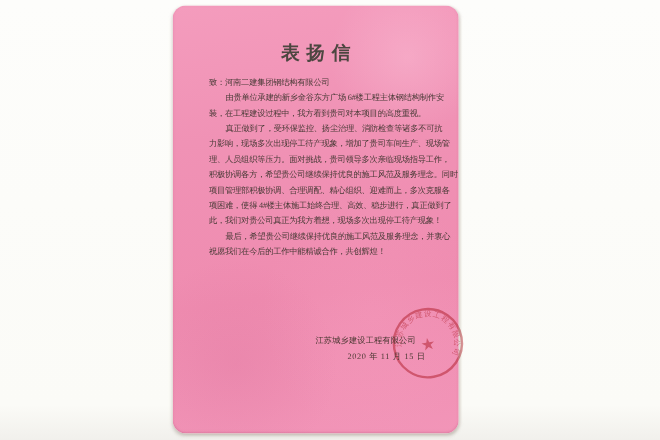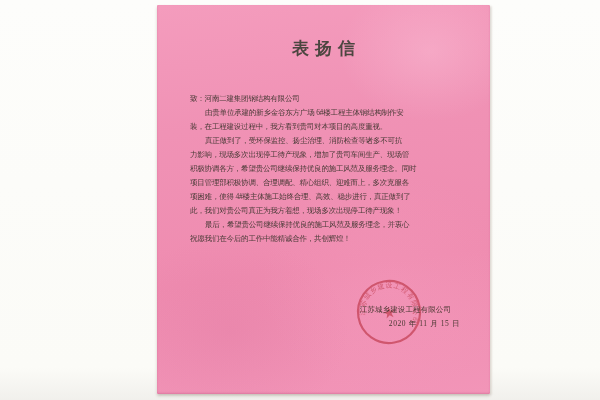--- a/index.html
+++ b/index.html
@@ -11,43 +11,43 @@
   }
   .stage {
     position: relative;
     width: 600px; height: 400px;
     background: linear-gradient(#fdfdfb 0%, #fbfbf7 92%, #f1f0ec 100%);
     overflow: hidden;
   }
   .paper {
     position: absolute;
     left: 157px; top: 5px;
-    width: 333px; height: 389px;
+    width: 260px; height: 389px;
     background:
       radial-gradient(55% 38% at 22% 84%, rgba(205,95,140,0.16), transparent 65%),
       radial-gradient(45% 30% at 82% 12%, rgba(255,210,228,0.30), transparent 60%),
       radial-gradient(60% 45% at 70% 72%, rgba(250,170,200,0.18), transparent 65%),
       linear-gradient(173deg, #f49cbd 0%, #f092b5 30%, #ef8cb0 66%, #f295b8 100%);
     box-shadow:
       0 2px 3px rgba(160,150,140,0.45),
       2px 1px 2px rgba(205,198,190,0.35),
       inset 0 -1px 2px rgba(185,75,120,0.35);
-    border-radius: 1px;
+    border-radius: 12px;
   }
   .title {
     margin: 32px 0 0 0;
     text-align: center;
     font-size: 17px;
     font-weight: bold;
     letter-spacing: 6px;
     text-indent: 6px;
     color: #4c4640;
   }
   .body {
-    margin-top: 32px;
+    margin-top: 8px;
     padding: 0 24px 0 33px;
     color: #483a36;
   }
   .line {
     margin: 0;
     font-size: 7.5px;
     letter-spacing: -0.2px;
     line-height: 14px;
     white-space: nowrap;
   }
@@ -78,20 +78,21 @@
   <div class="paper">
 
     <h1 class="title">表扬信</h1>
 
     <div class="body">
       <p class="line">致：河南二建集团钢结构有限公司</p>
       <p class="line indent">由贵单位承建的新乡金谷东方广场 6#楼工程主体钢结构制作安</p>
       <p class="line">装，在工程建设过程中，我方看到贵司对本项目的高度重视。</p>
       <p class="line indent">真正做到了，受环保监控、扬尘治理、消防检查等诸多不可抗</p>
       <p class="line">力影响，现场多次出现停工待产现象，增加了贵司车间生产、现场管</p>
+      <p class="line">理、人员组织等压力。面对挑战，贵司领导多次亲临现场指导工作，</p>
       <p class="line">积极协调各方，希望贵公司继续保持优良的施工风范及服务理念。同时</p>
       <p class="line">项目管理部积极协调、合理调配、精心组织、迎难而上，多次克服各</p>
       <p class="line">项困难，使得 4#楼主体施工始终合理、高效、稳步进行，真正做到了</p>
       <p class="line">此，我们对贵公司真正为我方着想，现场多次出现停工待产现象！</p>
       <p class="line indent">最后，希望贵公司继续保持优良的施工风范及服务理念，并衷心</p>
       <p class="line">祝愿我们在今后的工作中能精诚合作，共创辉煌！</p>
     </div>
 
     <svg class="seal" viewBox="0 0 80 80" xmlns="http://www.w3.org/2000/svg" aria-hidden="true">
       <defs>

